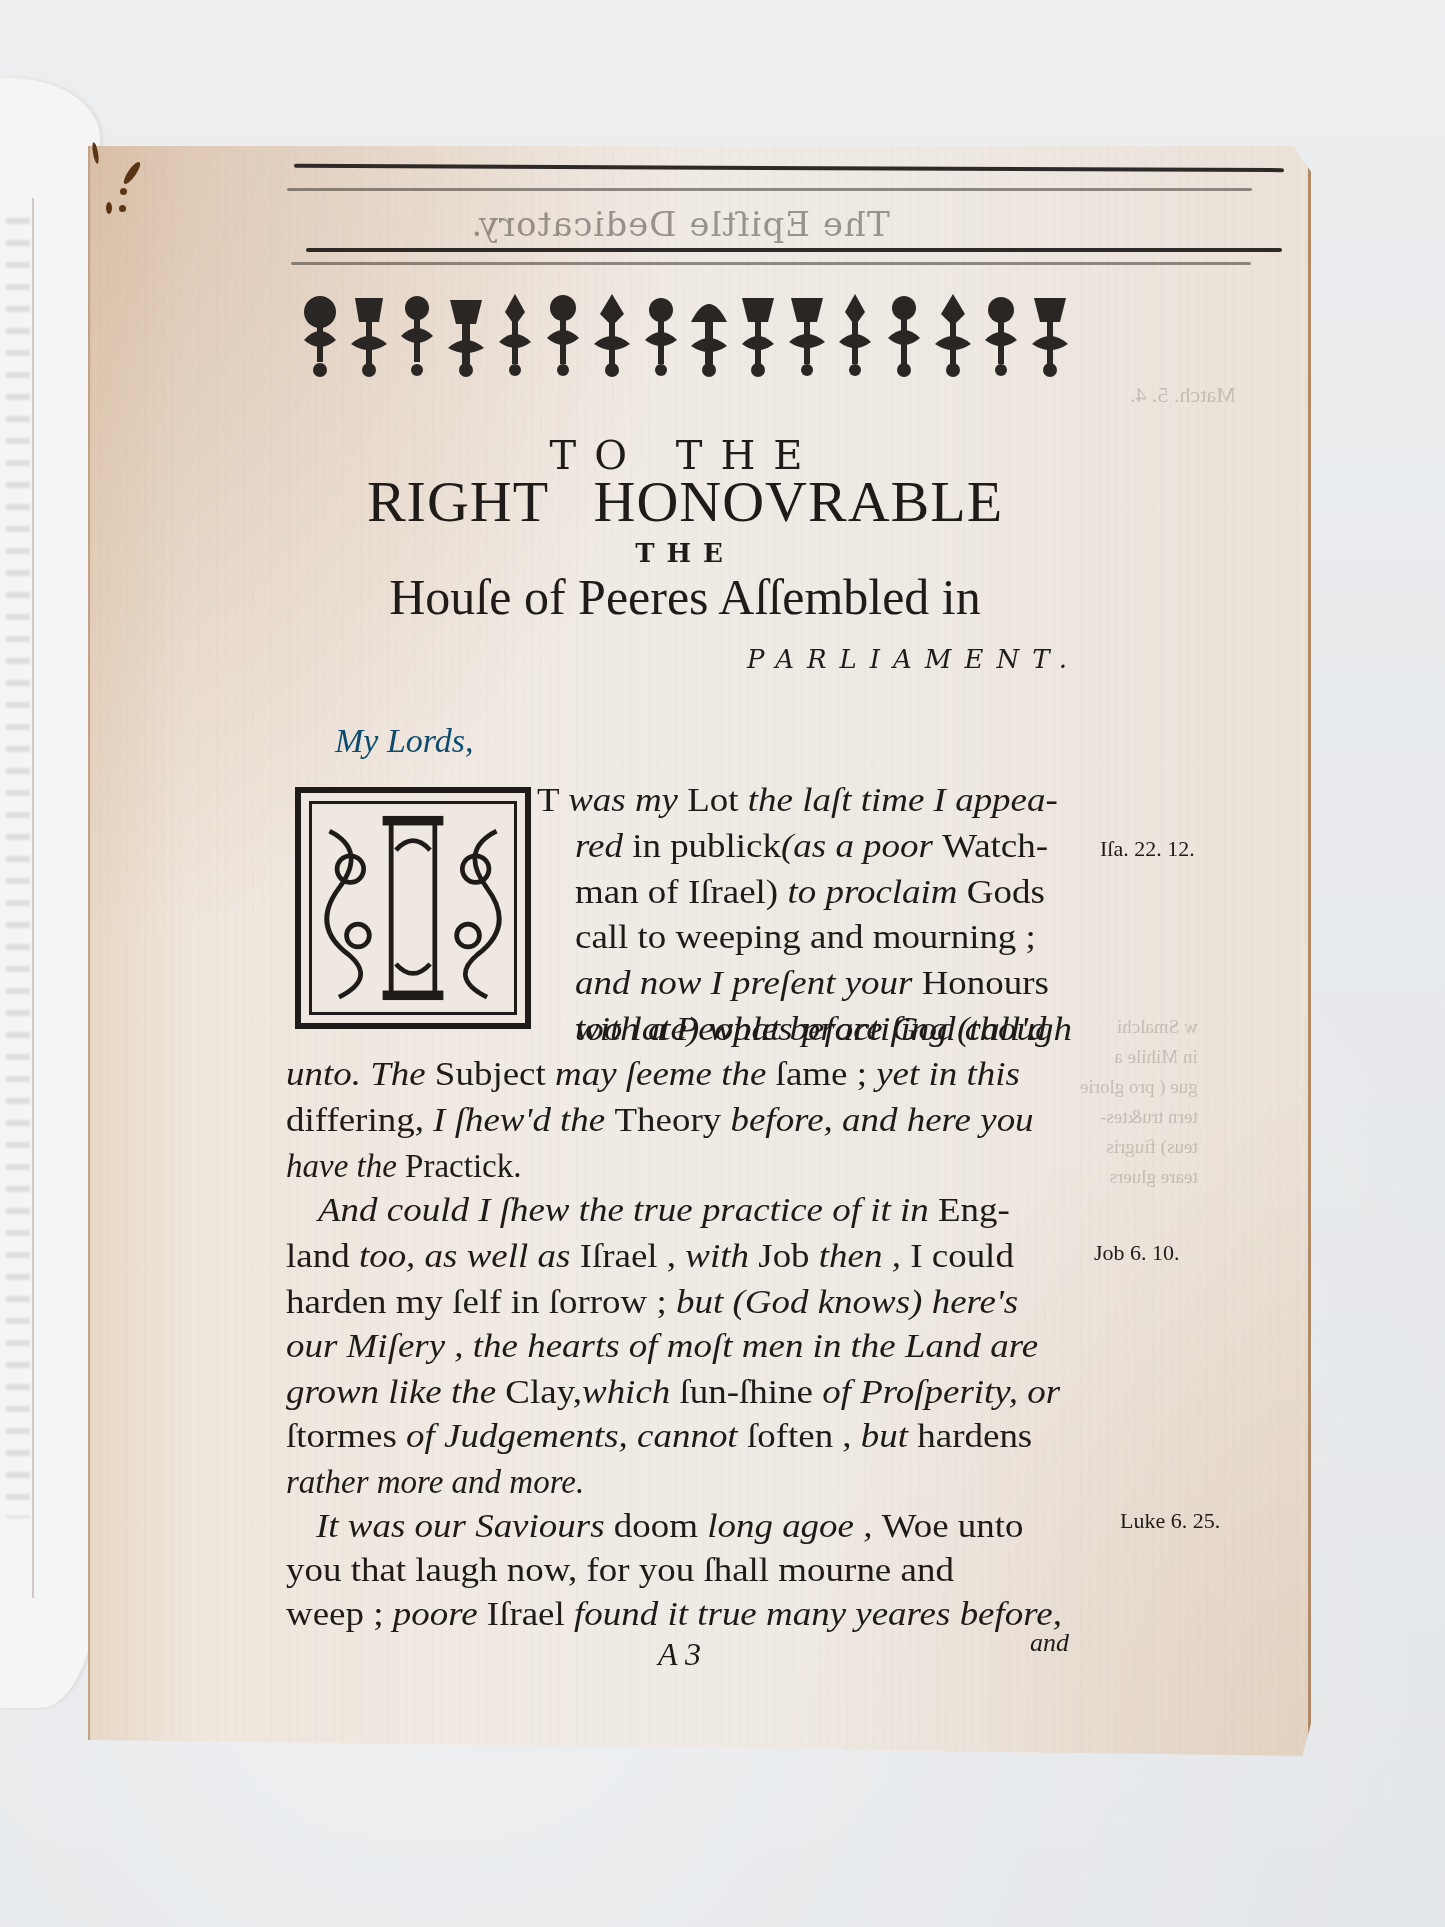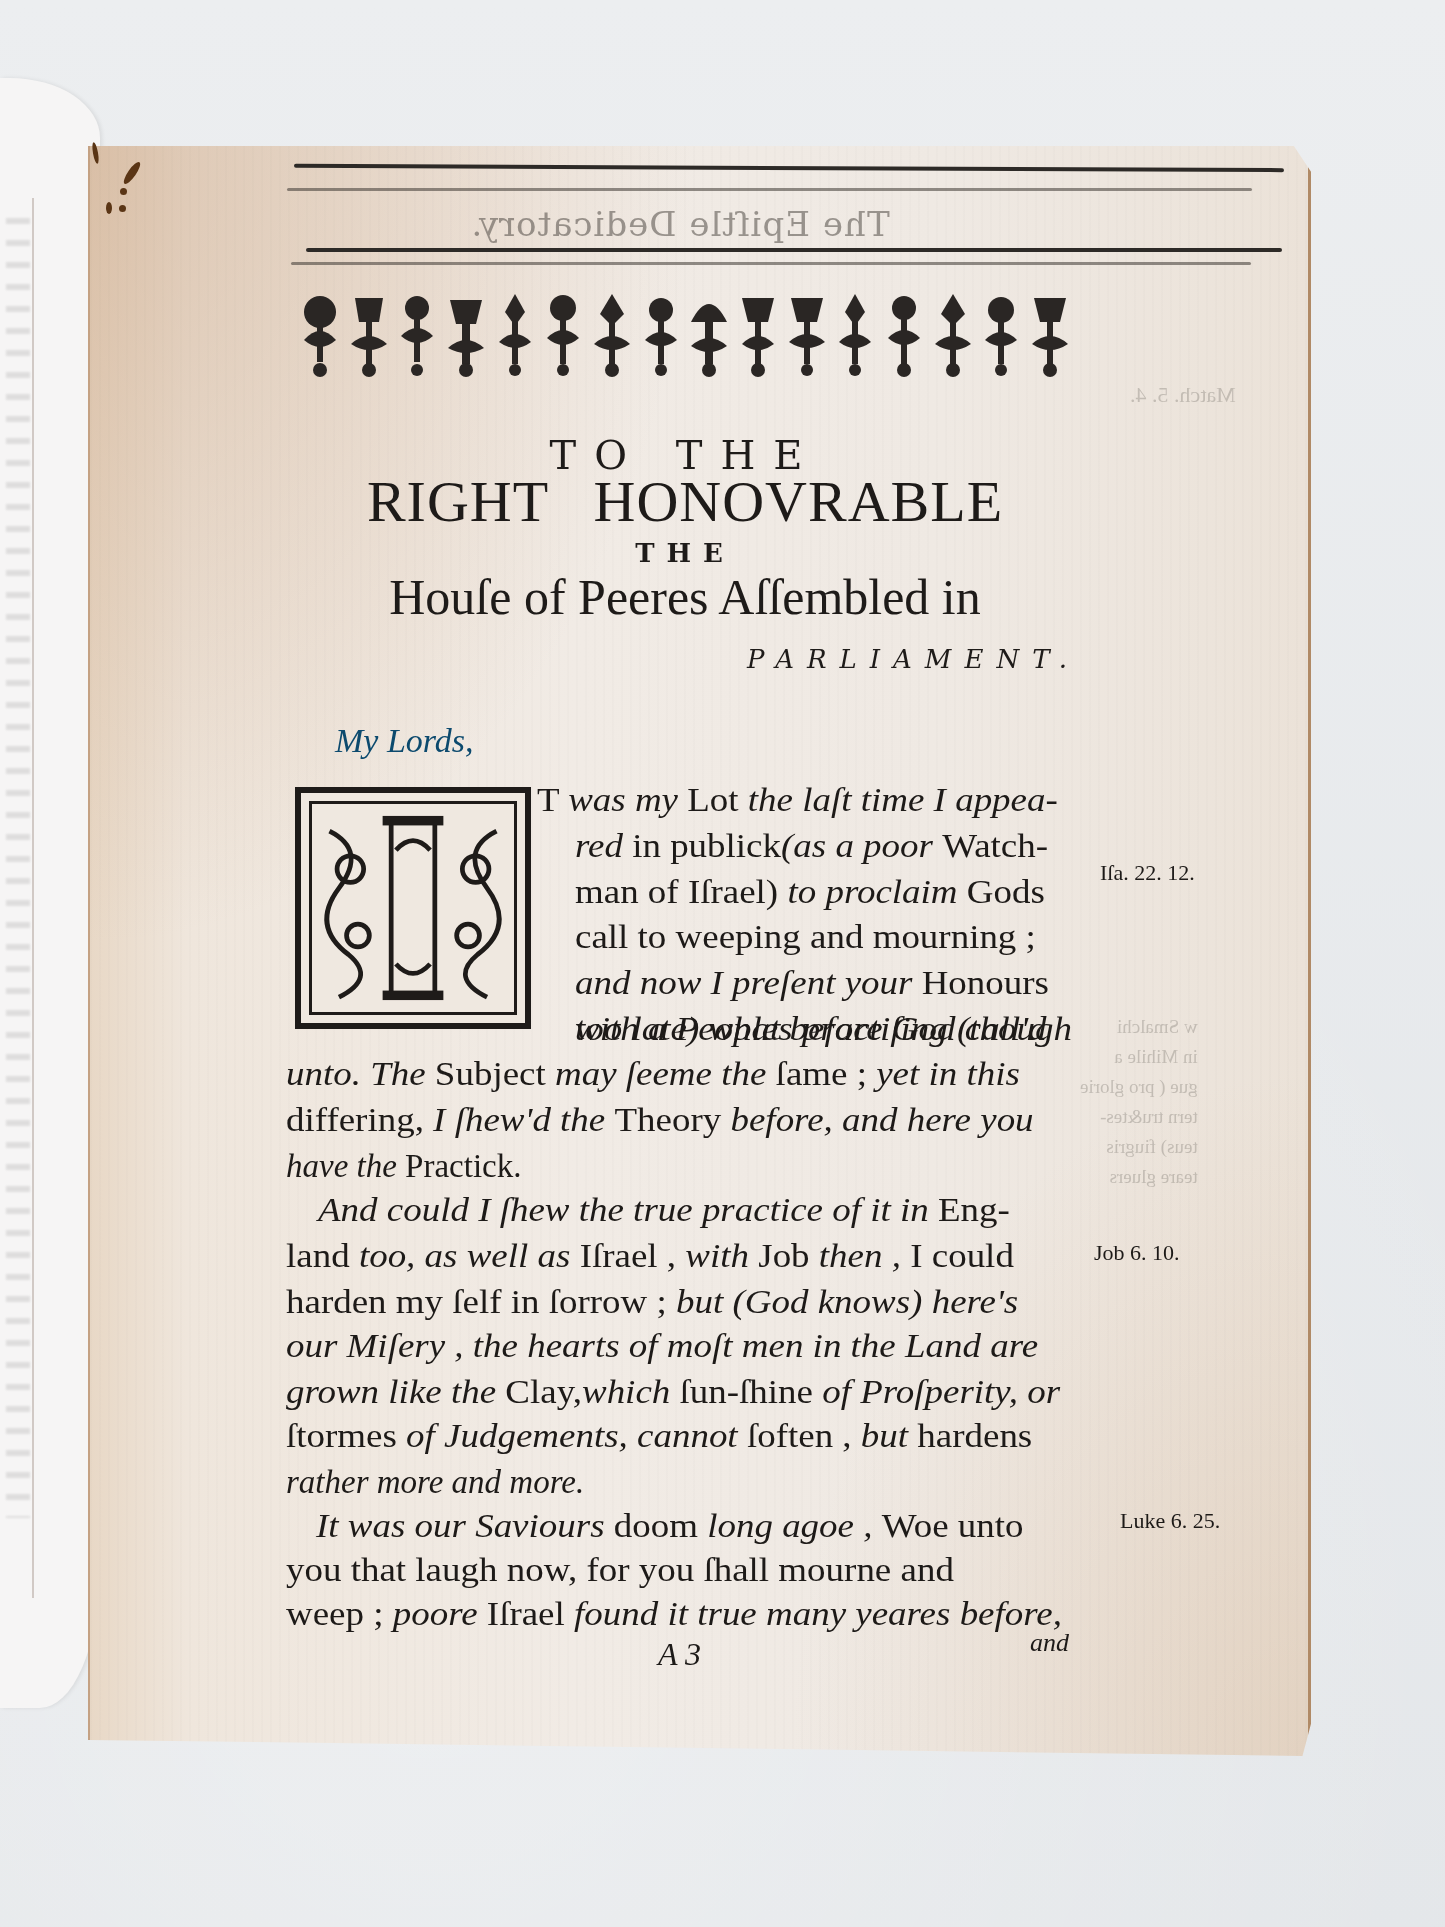--- a/index.html
+++ b/index.html
@@ -344,18 +344,18 @@
     <div class="line" style="left: 286px; top: 1286px; transform-origin: left top; transform: scaleX(1.12);"><span class="rm">harden my ſelf in ſorrow ; </span><span class="it">but (God knows) here's</span></div>
     <div class="line" style="left: 286px; top: 1330px; transform-origin: left top; transform: scaleX(1.12);"><span class="it">our Miſery , the hearts of moſt men in the Land are</span></div>
     <div class="line" style="left: 286px; top: 1376px; transform-origin: left top; transform: scaleX(1.12);"><span class="it">grown like the </span><span class="rm">Clay,</span><span class="it">which </span><span class="rm">ſun-ſhine </span><span class="it">of Proſperity, or</span></div>
     <div class="line" style="left: 286px; top: 1420px; transform-origin: left top; transform: scaleX(1.12);"><span class="rm">ſtormes </span><span class="it">of Judgements, cannot </span><span class="rm">ſoften , </span><span class="it">but </span><span class="rm">hardens</span></div>
     <div class="line" style="left: 286px; top: 1466px;"><span class="it">rather more and more.</span></div>
     <div class="line" style="left: 316px; top: 1510px; transform-origin: left top; transform: scaleX(1.12);"><span class="it">It was our Saviours </span><span class="rm">doom </span><span class="it">long agoe , </span><span class="rm">Woe unto</span></div>
     <div class="line" style="left: 286px; top: 1554px; transform-origin: left top; transform: scaleX(1.12);"><span class="rm">you that laugh now, for you ſhall mourne and</span></div>
     <div class="line" style="left: 286px; top: 1598px; transform-origin: left top; transform: scaleX(1.12);"><span class="rm">weep ; </span><span class="it">poore </span><span class="rm">Iſrael </span><span class="it">found it true many yeares before,</span></div>
   </div>
 
-<div class="margin-note" style="left:1100px;top:860px;">Iſa. 22. 12.</div>
+<div class="margin-note" style="left:1100px;top:836px;">Iſa. 22. 12.</div>
 <div class="margin-note" style="left:1094px;top:1240px;">Job 6. 10.</div>
 <div class="margin-note" style="left:1092px;top:1508px;margin-left:28px;">Luke 6. 25.</div>
 
 <div class="sig" style="left:658px;top:1636px;text-align:right;">A 3</div>
 <div class="sig" style="left:1030px;top:1628px;font-size:26px;">and</div>
 
 </body></html>

